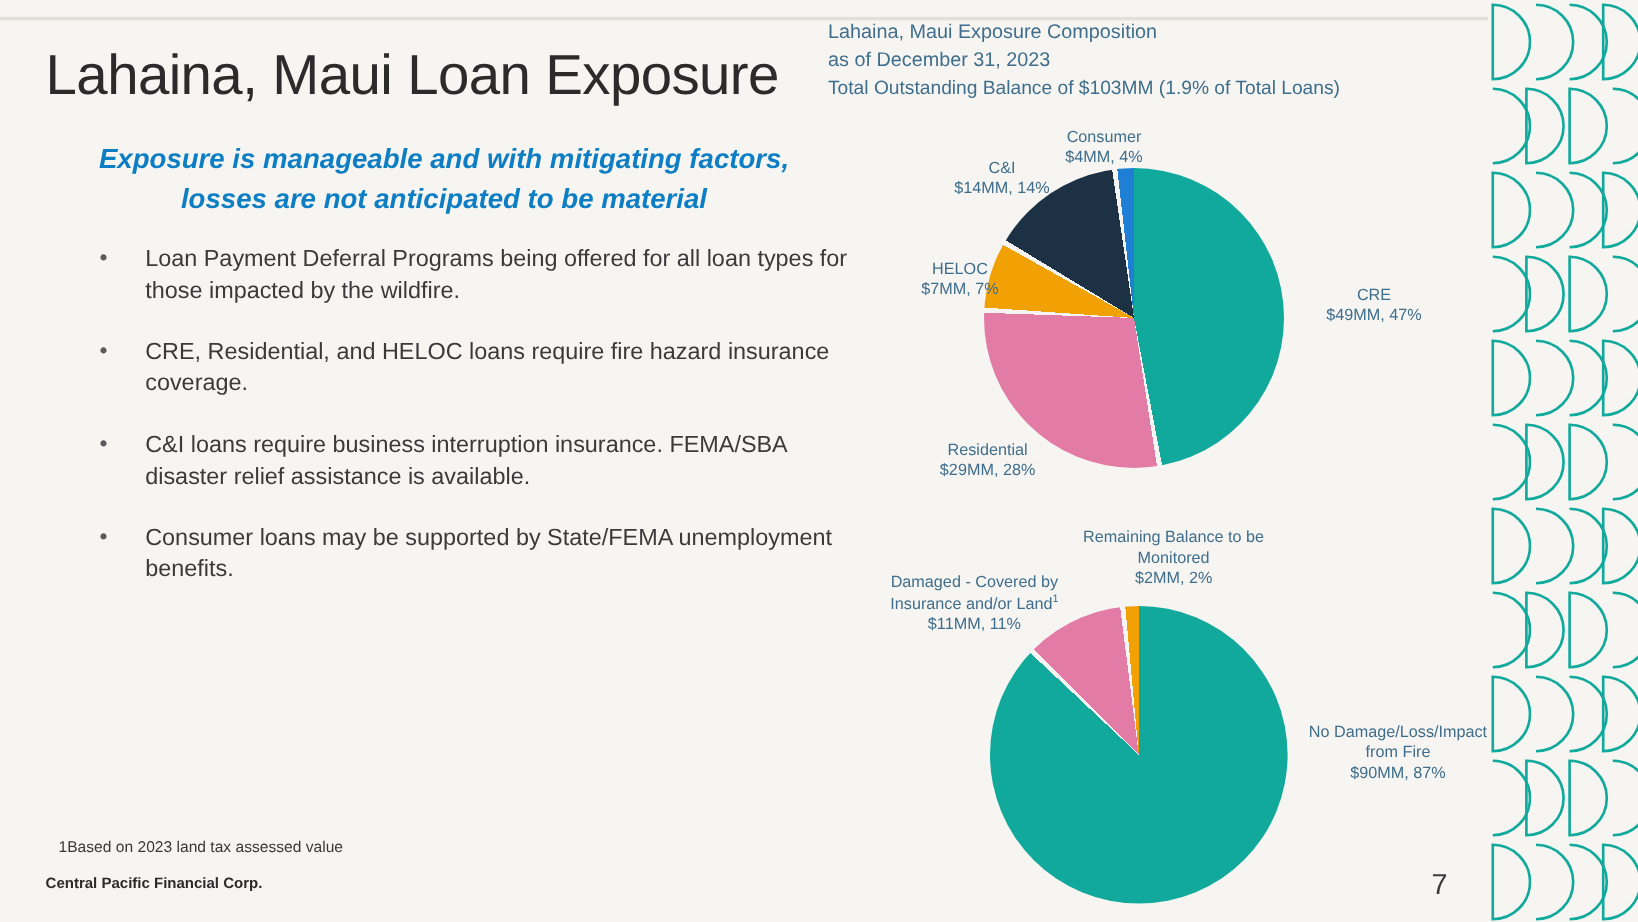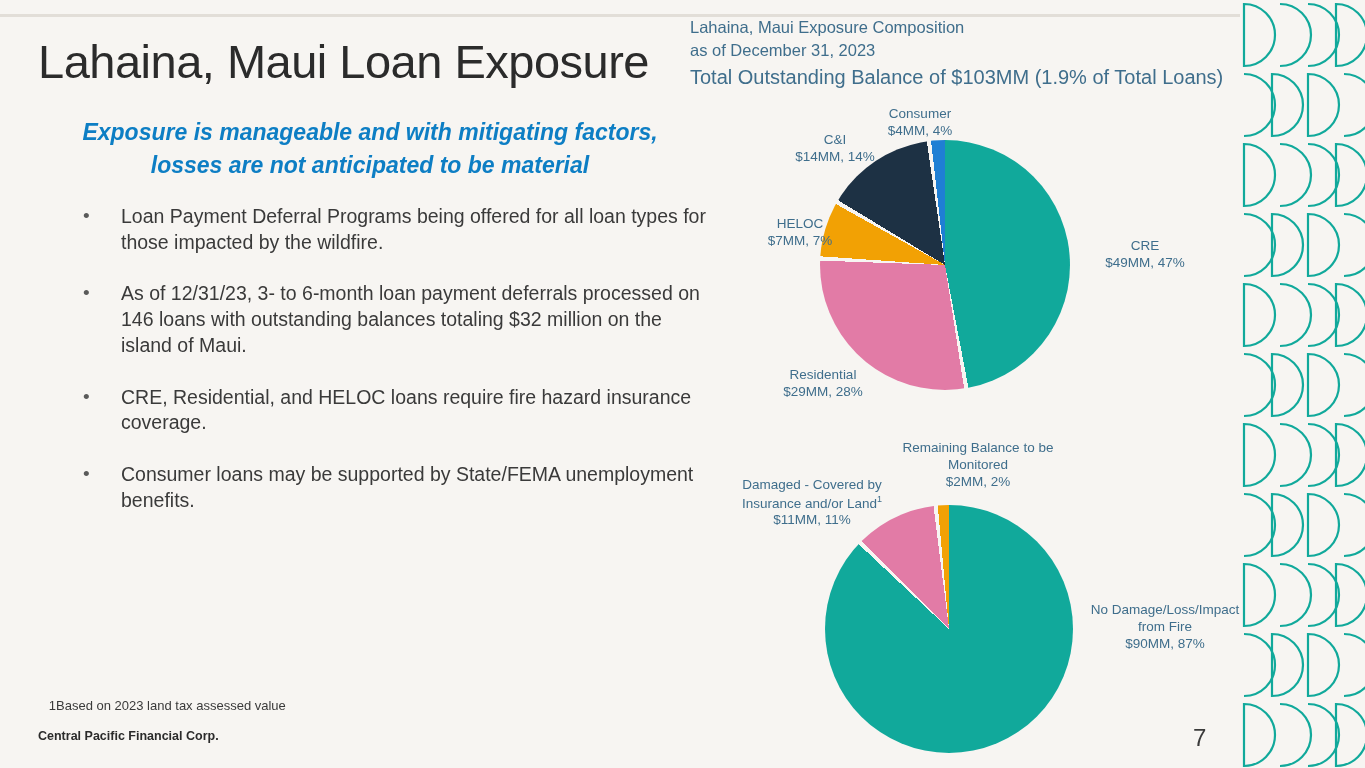--- a/index.html
+++ b/index.html
@@ -76,21 +76,21 @@
 
   
   .chart-col { position: absolute; left: 690px; top: 0; width: 540px; height: 768px; }
 
   .chart-head {
     position: absolute; left: 0; top: 16px; width: 540px;
     color: #3f6e8c;
     font-size: 16.5px;
     line-height: 1.42;
   }
-  .chart-head .l3 { font-size: 20px; }
+  .chart-head .l3 { font-size: 16px; }
 
   .pie-wrap { position: absolute; }
   .pie {
     border-radius: 50%;
     position: absolute;
   }
   .lbl {
     position: absolute;
     color: #3f6e8c;
     font-size: 13.5px;
@@ -114,22 +114,22 @@
 <div class="slide">
 
   <div class="top-rule"></div>
 
   <h1 class="title">Lahaina, Maui Loan Exposure</h1>
 
   <div class="subtitle">Exposure is manageable and with mitigating factors, losses are not anticipated to be material</div>
 
   <ul class="bullets">
     <li>Loan Payment Deferral Programs being offered for all loan types for those impacted by the wildfire.</li>
-    <li>As of 12/31/23, 3- to 6-month loan payment deferrals processed on 146 loans with outstanding balances totaling $32 million on the island of Maui.</li>
     <li>CRE, Residential, and HELOC loans require fire hazard insurance coverage.</li>
+    <li>C&amp;I loans require business interruption insurance. FEMA/SBA disaster relief assistance is available.</li>
     <li>Consumer loans may be supported by State/FEMA unemployment benefits.</li>
   </ul>
 
   <div class="footnote">
     <span class="num">1</span><span>Based on 2023 land tax assessed value</span>
   </div>
 
   <div class="company">Central Pacific Financial Corp.</div>
 
   <div class="page-num">7</div>

